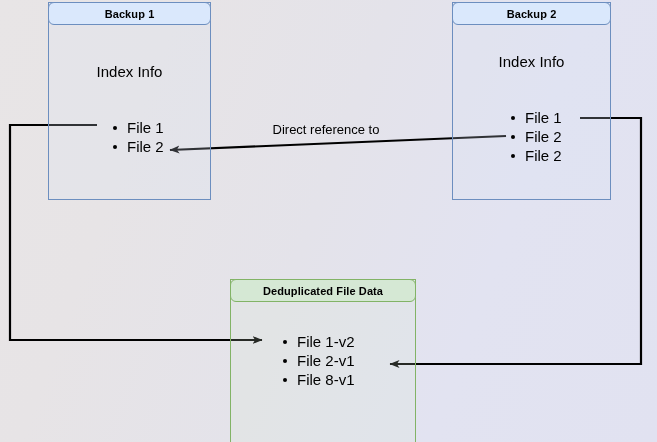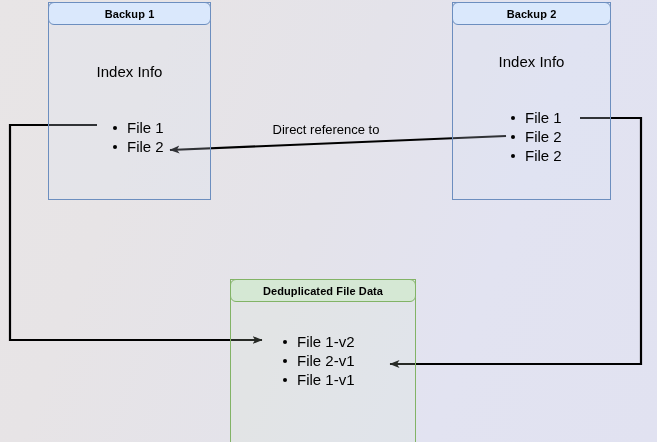--- a/index.html
+++ b/index.html
@@ -154,21 +154,21 @@
     </ul>
   </div>
 
   <div class="node node-green" style="left:230px; top:279px; width:186px; height:165px;">
     <div class="node-header hdr-green" style="width:186px;">
       <span>Deduplicated File Data</span>
     </div>
     <ul class="file-list" style="left:36px; top:52px;">
       <li>File 1-v2</li>
       <li>File 2-v1</li>
-      <li>File 1-v1</li>
+      <li>File 8-v1</li>
     </ul>
   </div>
 
   <div class="center-note" style="left:240px; top:122px; width:172px;">
     <div>Direct reference to</div>
   </div>
 
 </div>
 
 </body></html>

